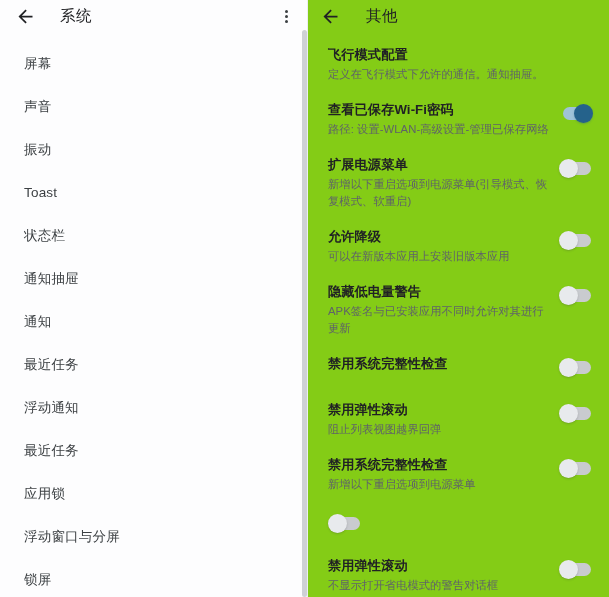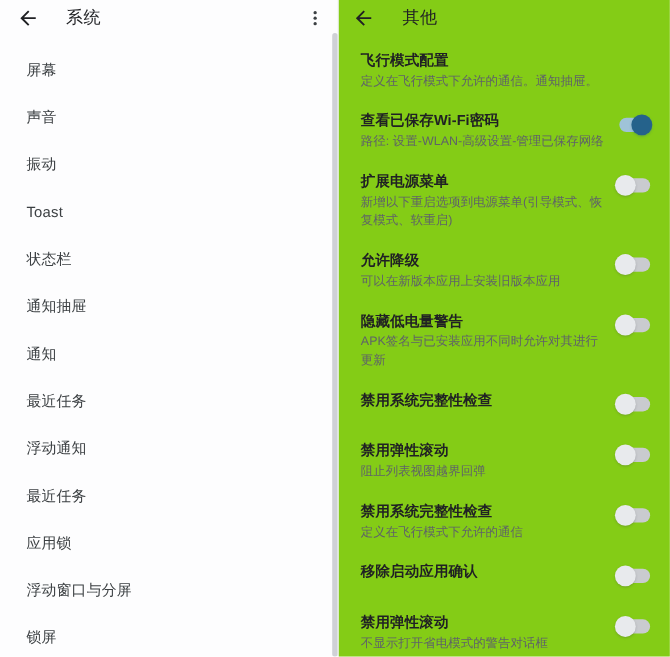--- a/index.html
+++ b/index.html
@@ -348,33 +348,29 @@
         </div>
         <div class="toggle">
           <span class="track"></span>
           <span class="thumb"></span>
         </div>
       </li>
 
       <li class="setting-row">
         <div class="setting-text">
           <div class="setting-title">禁用系统完整性检查</div>
-          <div class="setting-sub">定义在飞行模式下允许的通信</div>
-        </div>
-        <div class="toggle">
-          <span class="track"></span>
-          <span class="thumb"></span>
-        </div>
-      </li>
-
-      <li class="setting-row">
-        <div class="setting-text">
-          <div class="setting-title">移除启动应用确认</div>
-
-        </div>
+          <div class="setting-sub">新增以下重启选项到电源菜单</div>
+        </div>
+        <div class="toggle">
+          <span class="track"></span>
+          <span class="thumb"></span>
+        </div>
+      </li>
+
+      <li class="setting-row">
         <div class="toggle">
           <span class="track"></span>
           <span class="thumb"></span>
         </div>
       </li>
 
       <li class="setting-row">
         <div class="setting-text">
           <div class="setting-title">禁用弹性滚动</div>
           <div class="setting-sub">不显示打开省电模式的警告对话框</div>

